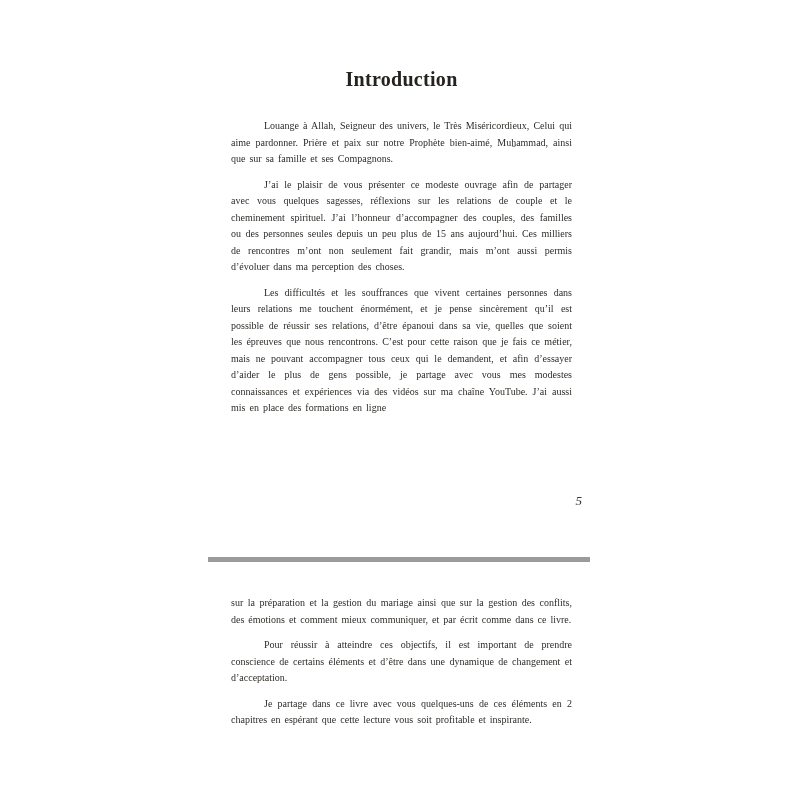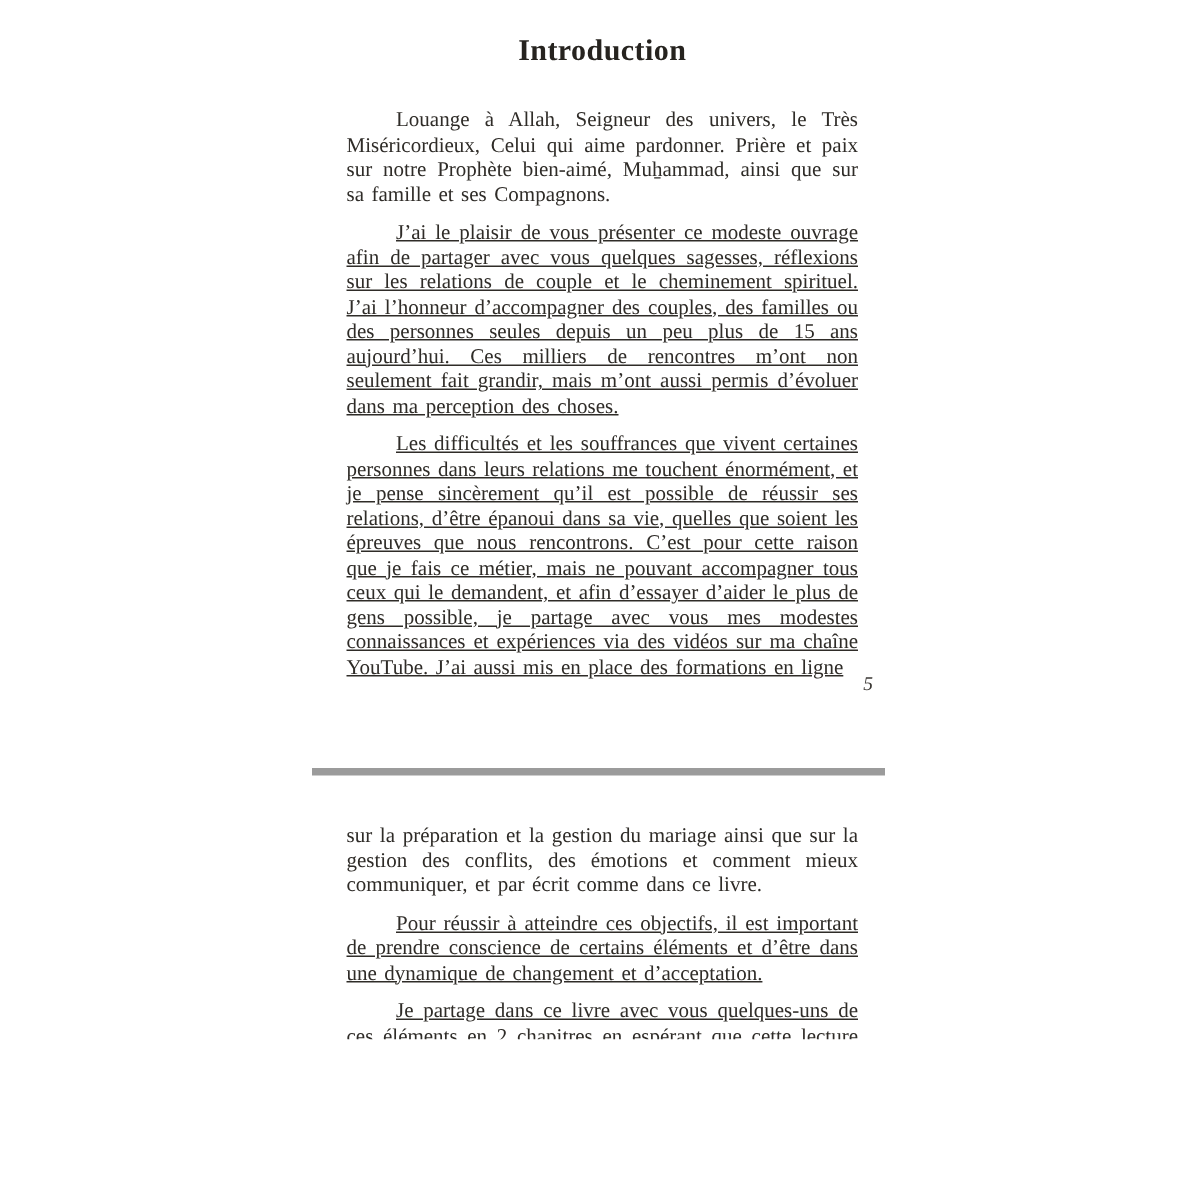--- a/index.html
+++ b/index.html
@@ -7,47 +7,48 @@
     padding: 0;
     background: #ffffff;
   }
   .canvas {
     position: relative;
     width: 800px;
     height: 693px;
     background: #ffffff;
     overflow: hidden;
     font-family: "Liberation Serif", serif;
+    margin-top: 45px;
   }
   .page {
     position: absolute;
     left: 231px;
     width: 341px;
     color: #2f2c28;
   }
   .page-top { top: 22px; }
   .page-bottom { top: 550px; }
   .title {
     font-size: 20px;
     line-height: 24px;
     font-weight: 700;
     text-align: center;
     letter-spacing: 0.3px;
     margin: 0 0 27px 0;
     color: #26231f;
   }
   .para {
-    font-size: 14px;
+    font-size: 10px;
     line-height: 16.5px;
     text-align: justify;
     text-justify: inter-word;
     margin: 0;
     word-spacing: 1.5px;
   }
-  .para + .para { margin-top: 9px; text-decoration: underline; }
+  .para + .para { margin-top: 9px; }
   .indent { text-indent: 33px; }
   .no-indent { text-indent: 0; }
   .folio {
     position: absolute;
     top: 448px;
     left: 552px;
     width: 30px;
     text-align: right;
     font-size: 13px;
     font-style: italic;

